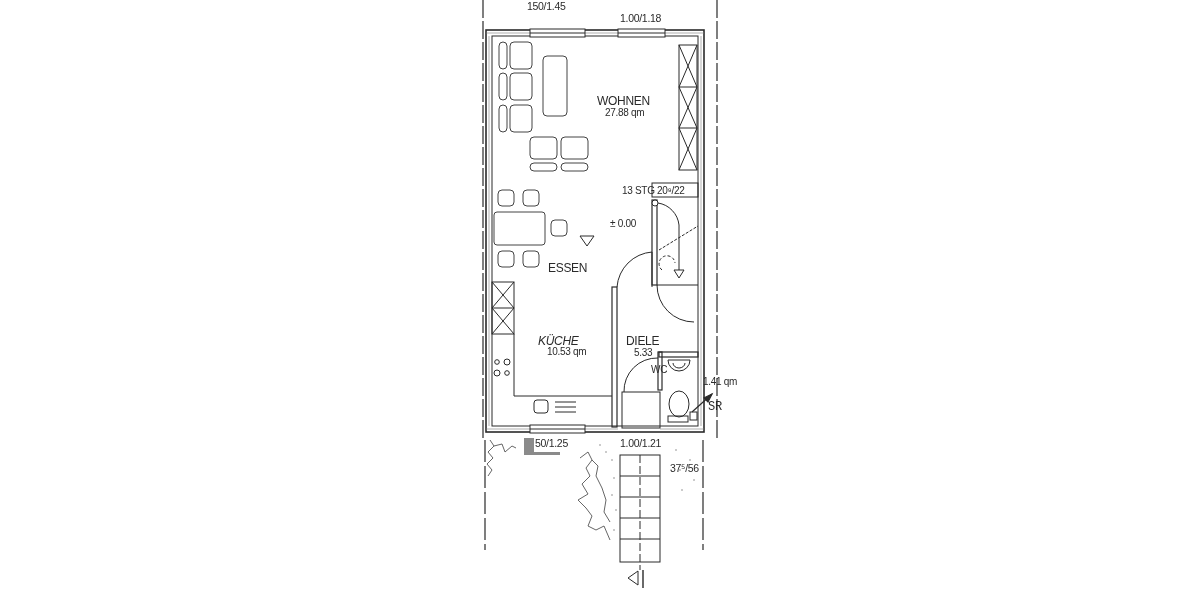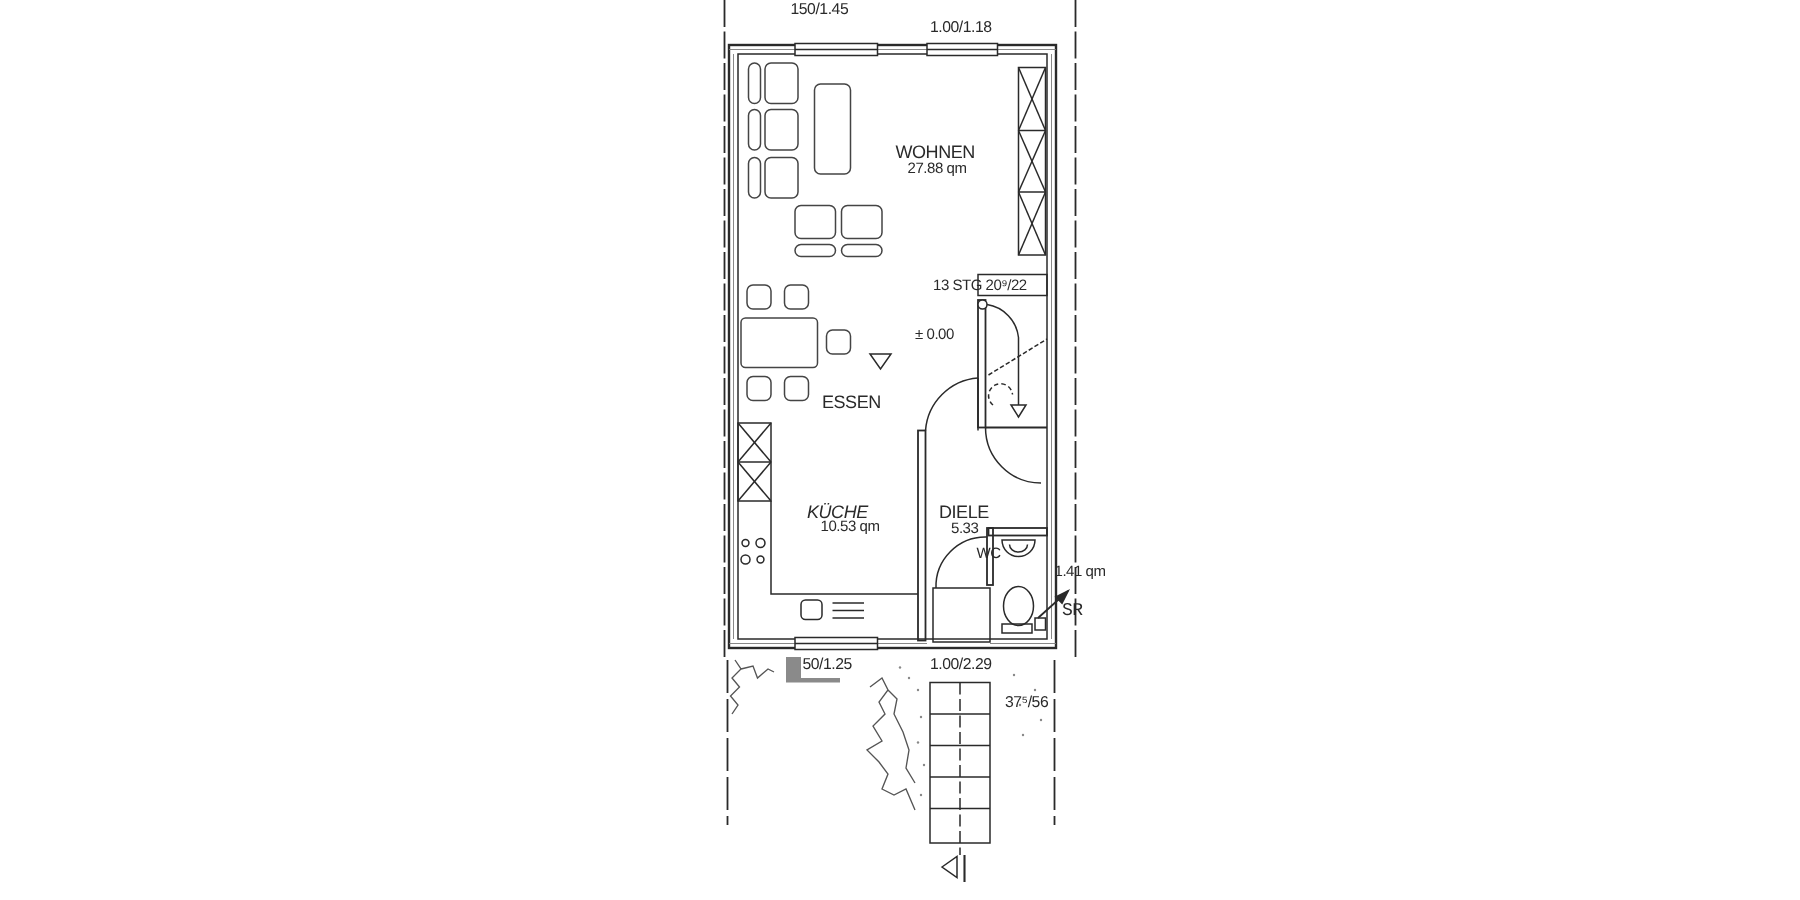--- a/index.html
+++ b/index.html
@@ -191,14 +191,14 @@
 
 <span class="lbl room" style="left:626px; top:334px;">DIELE</span>
 <span class="lbl area" style="left:634px; top:347px;">5.33</span>
 
 <span class="lbl area" style="left:651px; top:364px;">WC</span>
 <span class="lbl area" style="left:659px; top:376px;margin-left:44px;">1.41 qm</span>
 
 <span class="lbl room" style="left:708px; top:400px;font-family:Liberation Mono, monospace;">SR</span>
 
 <span class="lbl dim" style="left:535px; top:437px;">50/1.25</span>
-<span class="lbl dim" style="left:620px; top:437px;">1.00/2.29</span>
+<span class="lbl dim" style="left:620px; top:437px;">1.00/1.21</span>
 <span class="lbl dim" style="left:670px; top:462px;">37⁵/56</span>
 
 </body></html>

